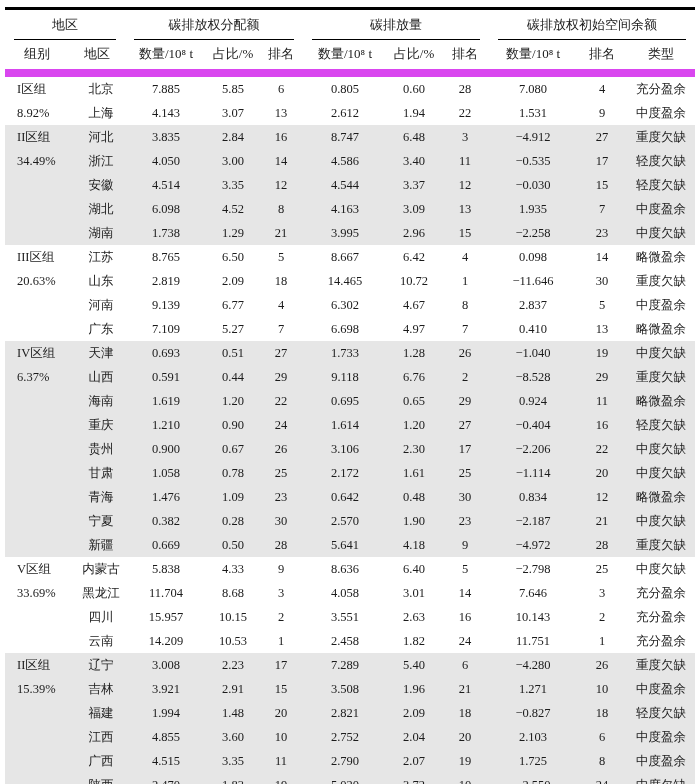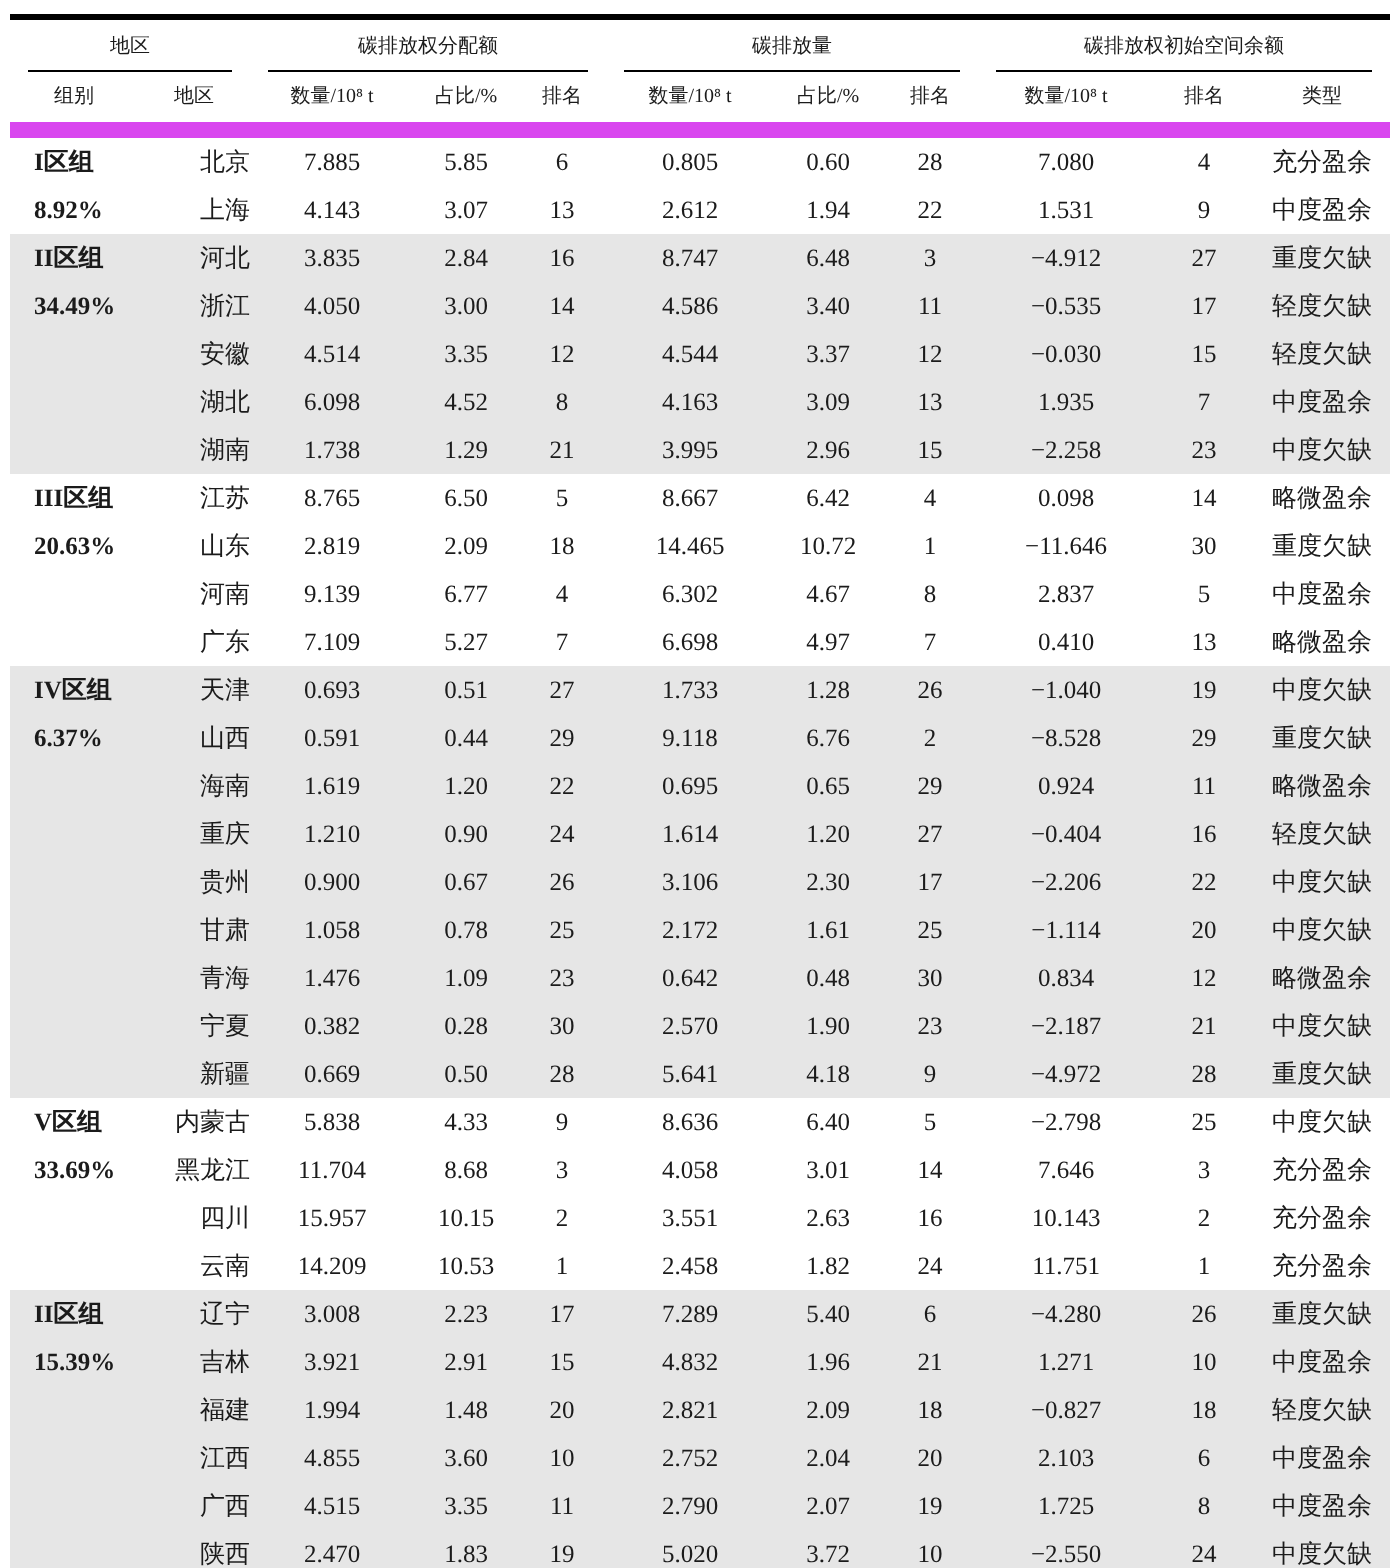--- a/index.html
+++ b/index.html
@@ -18,21 +18,21 @@
   }
   table.carbon {
     width: 690px;
     border-collapse: collapse;
     table-layout: fixed;
     border-top: 3px solid #000;
     border-bottom: 3px solid #000;
   }
   th {
     font-weight: normal;
-    font-size: 10px;
+    font-size: 13px;
     padding: 0;
     text-align: center;
     vertical-align: middle;
   }
   tr.group-header-row th {
     padding-top: 3px;
   }
   .ghd {
     border-bottom: 1px solid #000;
     padding: 3px 0 5px 0;
@@ -47,34 +47,33 @@
     font-size: 12.5px;
     height: 24px;
     padding: 0;
     text-align: center;
     vertical-align: middle;
     line-height: 1;
     overflow: hidden;
     white-space: nowrap;
   }
   td.region {
-    text-align: right;
+    text-align: center;
     padding-left: 8px;
     font-family: Liberation Serif, serif;
   }
   td.group-cell {
     text-align: left;
     padding-left: 12px;
     vertical-align: top;
   }
   td.group-cell .gline {
     height: 24px;
     line-height: 24px;
     font-size: 12.5px;
-    font-weight: bold;
   }
   tr.shaded td {
     background: #e6e6e6;
   }
 </style>
 </head>
 <body>
 
 <div class="page">
   <table class="carbon">
@@ -443,21 +442,21 @@
           <td>6</td>
           <td>−4.280</td>
           <td>26</td>
           <td>重度欠缺</td>
         </tr>
         <tr class="shaded">
           <td class="region">吉林</td>
           <td>3.921</td>
           <td>2.91</td>
           <td>15</td>
-          <td>4.832</td>
+          <td>3.508</td>
           <td>1.96</td>
           <td>21</td>
           <td>1.271</td>
           <td>10</td>
           <td>中度盈余</td>
         </tr>
         <tr class="shaded">
           <td class="region">福建</td>
           <td>1.994</td>
           <td>1.48</td>

